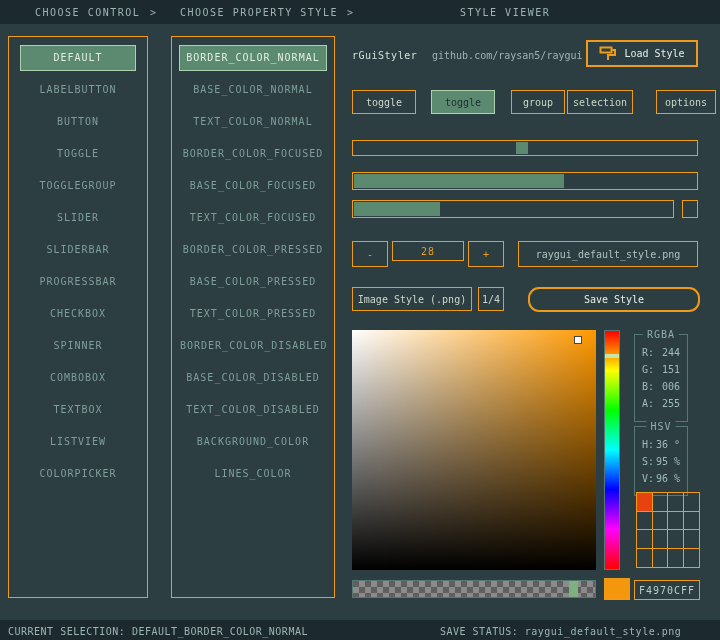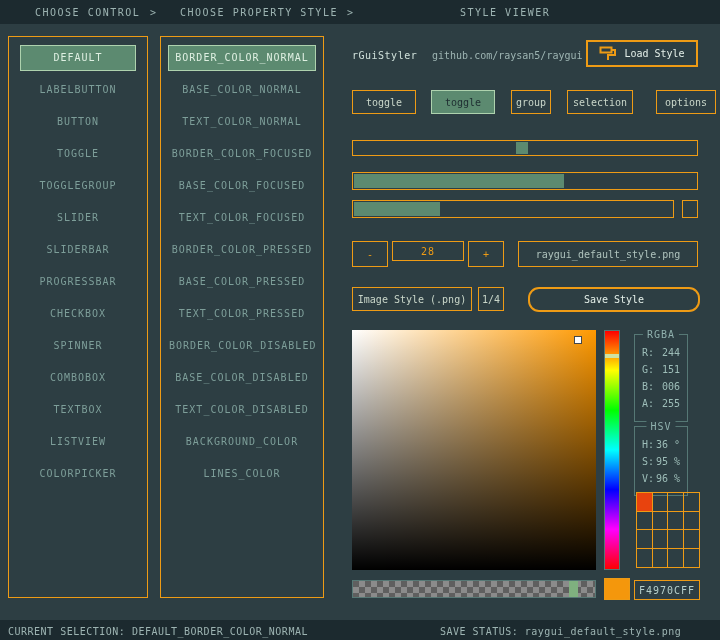--- a/index.html
+++ b/index.html
@@ -13,36 +13,36 @@
   
   .topbar{position:absolute;left:0;top:0;width:720px;height:24px;background:var(--bar,#1c2a2f);}
   .topbar span{position:absolute;top:7px;letter-spacing:1.5px;color:var(--text_bar,#9db4b2);white-space:nowrap;}
   .tb-1{left:35px;} .tb-sep1{left:150px;} .tb-2{left:180px;} .tb-sep2{left:347px;} .tb-3{left:460px;}
   .statusbar{position:absolute;left:0;top:620px;width:720px;height:20px;background:var(--bar,#1c2a2f);}
   .statusbar span{position:absolute;top:6px;letter-spacing:.5px;color:var(--text_bar,#9db4b2);white-space:nowrap;}
   .st-left{left:8px;} .st-right{left:440px;}
   
   .panel{position:absolute;top:36px;height:562px;border:1px solid var(--accent,#ee9b15);box-sizing:border-box;padding-top:8px;}
   .panel.controls{left:8px;width:140px;}
-  .panel.props{left:160px;width:164px;}
+  .panel.props{left:171px;width:164px;}
   .list-item{height:24px;line-height:24px;margin:0 11px 6px;border:1px solid transparent;
     text-align:center;letter-spacing:1px;color:var(--text_dim,#7d9e99);white-space:nowrap;overflow:hidden;cursor:pointer;}
   .panel.props .list-item{margin:0 7px 6px;}
   .list-item.selected{background:var(--green,#5c8a70);border-color:var(--green_light,#aed2ae);color:#dff0e2;}
   
   .app-name{position:absolute;left:352px;top:50px;color:var(--text_light,#cfe0da);letter-spacing:.5px;}
   .repo-link{position:absolute;left:432px;top:50px;color:var(--text_bar,#9db4b2);cursor:pointer;}
   .load-btn{position:absolute;left:586px;top:40px;width:112px;height:27px;border:2px solid var(--accent,#ee9b15);
     box-sizing:border-box;display:flex;align-items:center;justify-content:center;gap:7px;color:#e4efe9;cursor:pointer;}
   .load-btn svg{display:block;color:var(--accent,#ee9b15);}
   
   .tgl{position:absolute;top:90px;height:24px;box-sizing:border-box;border:1px solid var(--accent,#ee9b15);
     display:flex;align-items:center;justify-content:center;color:#c9d6c9;cursor:pointer;}
   .tgl.active{background:var(--green,#5c8a70);border-color:var(--green_light,#aed2ae);color:#1e2d31;}
-  .tgl-0{left:352px;width:64px;} .tgl-1{left:431px;width:64px;} .tgl-2{left:511px;width:40px;}
+  .tgl-0{left:352px;width:64px;} .tgl-1{left:431px;width:64px;} .tgl-2{left:511px;width:54px;}
   .tgl-3{left:567px;width:66px;} .tgl-4{left:639px;width:60px;margin-left:17px;}
   
   .slider1{position:absolute;left:352px;top:140px;width:346px;height:16px;border:1px solid var(--accent,#ee9b15);box-sizing:border-box;}
   .slider1 .handle{position:absolute;left:163px;top:1px;bottom:1px;width:12px;background:var(--green,#5c8a70);}
   .slider2{position:absolute;left:352px;top:172px;width:346px;height:18px;border:1px solid var(--accent,#ee9b15);box-sizing:border-box;}
   .slider2 .fill{position:absolute;left:1px;top:1px;bottom:1px;width:210px;background:var(--green,#5c8a70);}
   .bar3{position:absolute;left:352px;top:200px;width:322px;height:18px;border:1px solid var(--accent,#ee9b15);box-sizing:border-box;}
   .bar3 .fill{position:absolute;left:1px;top:1px;bottom:1px;width:86px;background:var(--green,#5c8a70);}
   .bar3-box{position:absolute;left:682px;top:200px;width:16px;height:18px;border:1px solid var(--accent,#ee9b15);box-sizing:border-box;}
   

